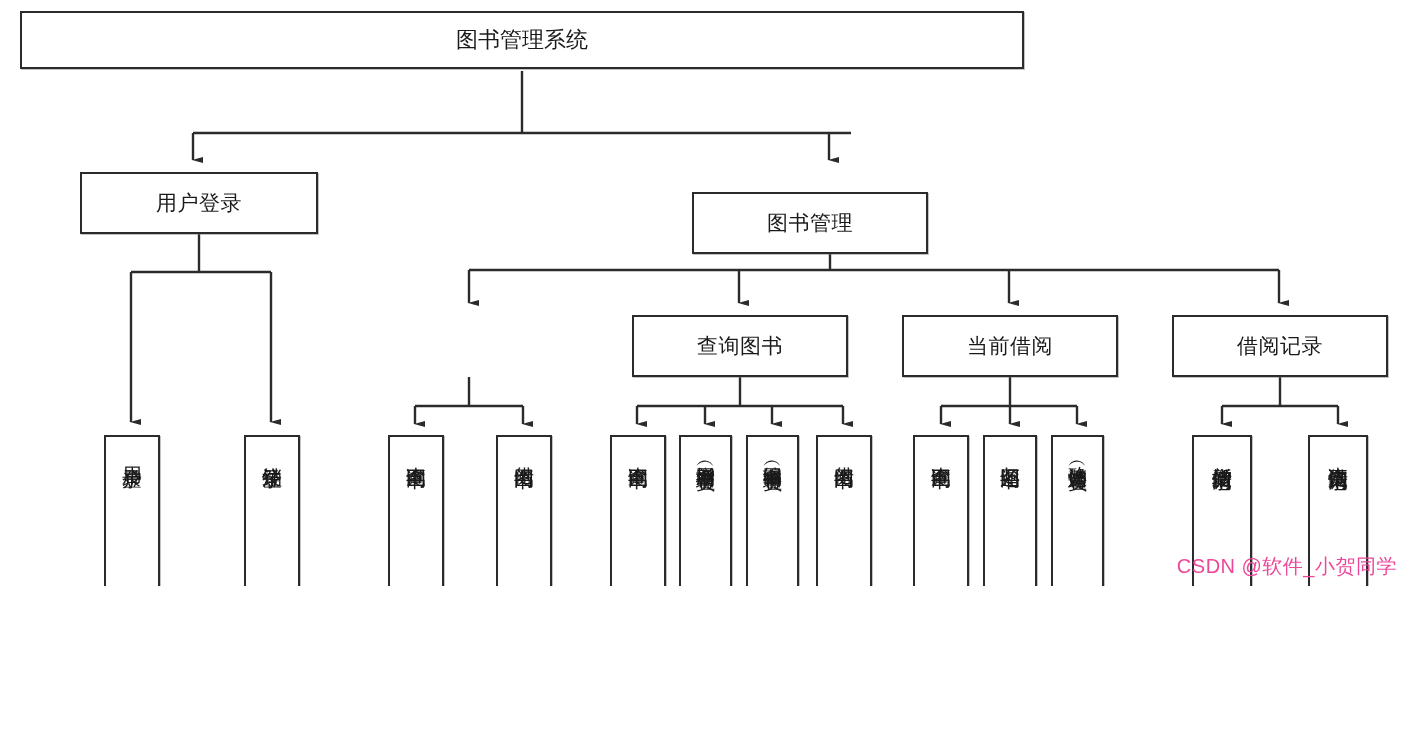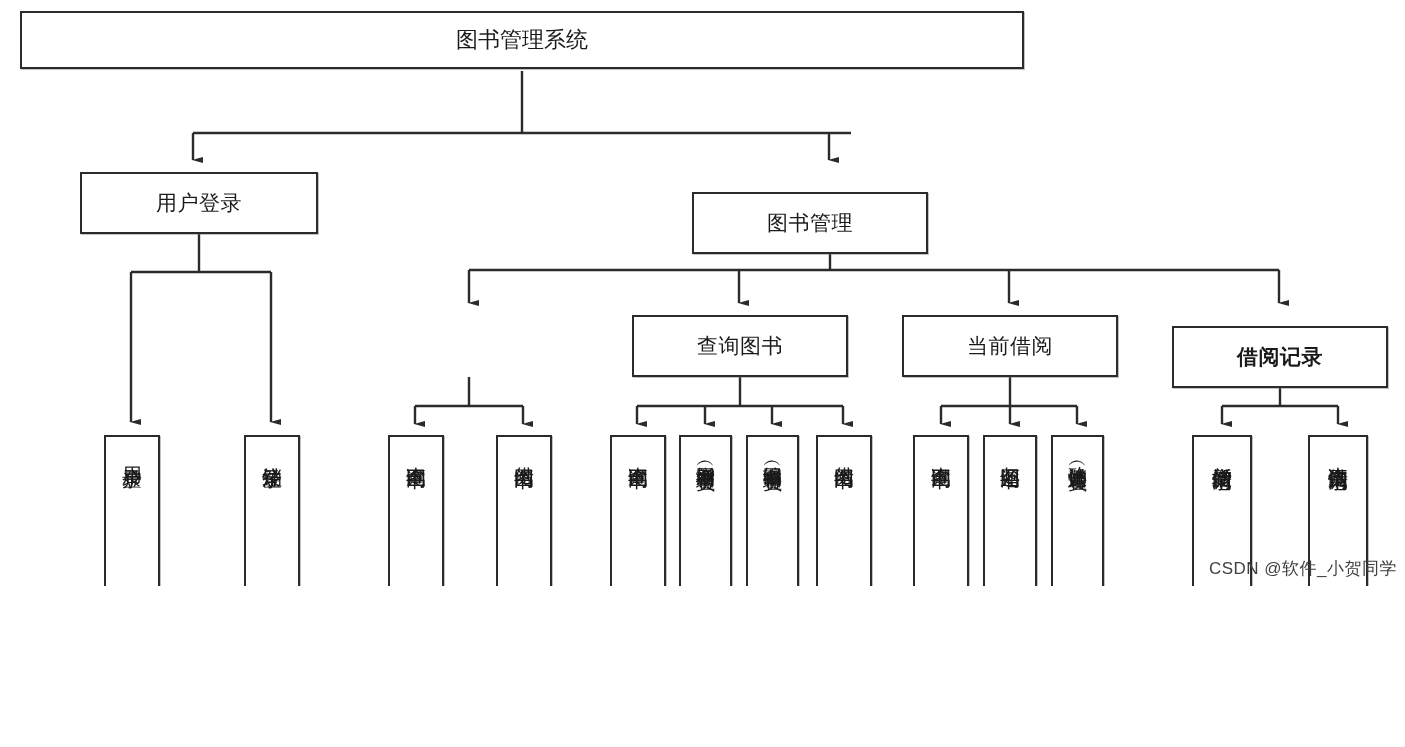--- a/index.html
+++ b/index.html
@@ -56,22 +56,22 @@
     letter-spacing: 1px;
     white-space: nowrap;
   }
   .node.vert.tall .vlabel {
     font-size: 19px;
   }
   .watermark {
     position: absolute;
     right: 8px;
     bottom: 6px;
-    font-size: 17px;
-    color: #404040;
+    font-size: 20px;
+    color: #ec4899;
     letter-spacing: 0.5px;
     white-space: nowrap;
   }
 </style>
 </head>
 <body>
 
 <div id="canvas">
 
   <svg id="edges" viewBox="0 0 1405 747">
@@ -134,21 +134,21 @@
   <div class="node horiz" style="left:692px; top:172px; width:236px; height:62px;margin-top:20px;">
     <span>图书管理</span>
   </div>
 
   <div class="node horiz" style="left:632px; top:315px; width:216px; height:62px;">
     <span>查询图书</span>
   </div>
   <div class="node horiz" style="left:902px; top:315px; width:216px; height:62px;text-align:center;">
     <span>当前借阅</span>
   </div>
-  <div class="node horiz" style="left:1172px; top:326px; width:216px; height:62px;font-weight:bold;">
+  <div class="node horiz" style="left:1172px; top:315px; width:216px; height:62px;">
     <span>借阅记录</span>
   </div>
 
   <div class="node vert" style="left:104px; top:435px; width:56px; height:298px;">
     <span class="vlabel">用户登录</span>
   </div>
   <div class="node vert" style="left:244px; top:435px; width:56px; height:298px;">
     <span class="vlabel">注销登录</span>
   </div>
 

